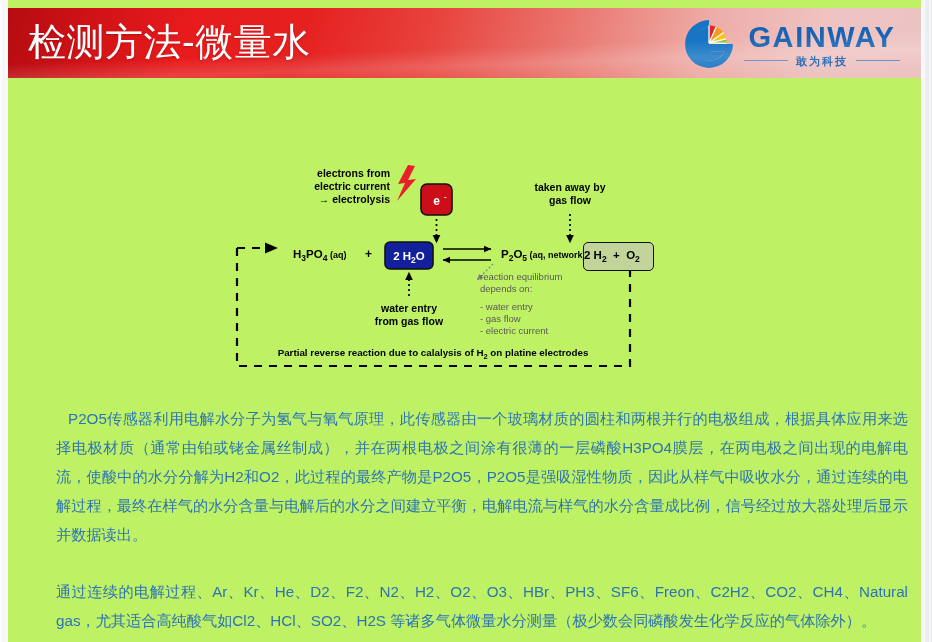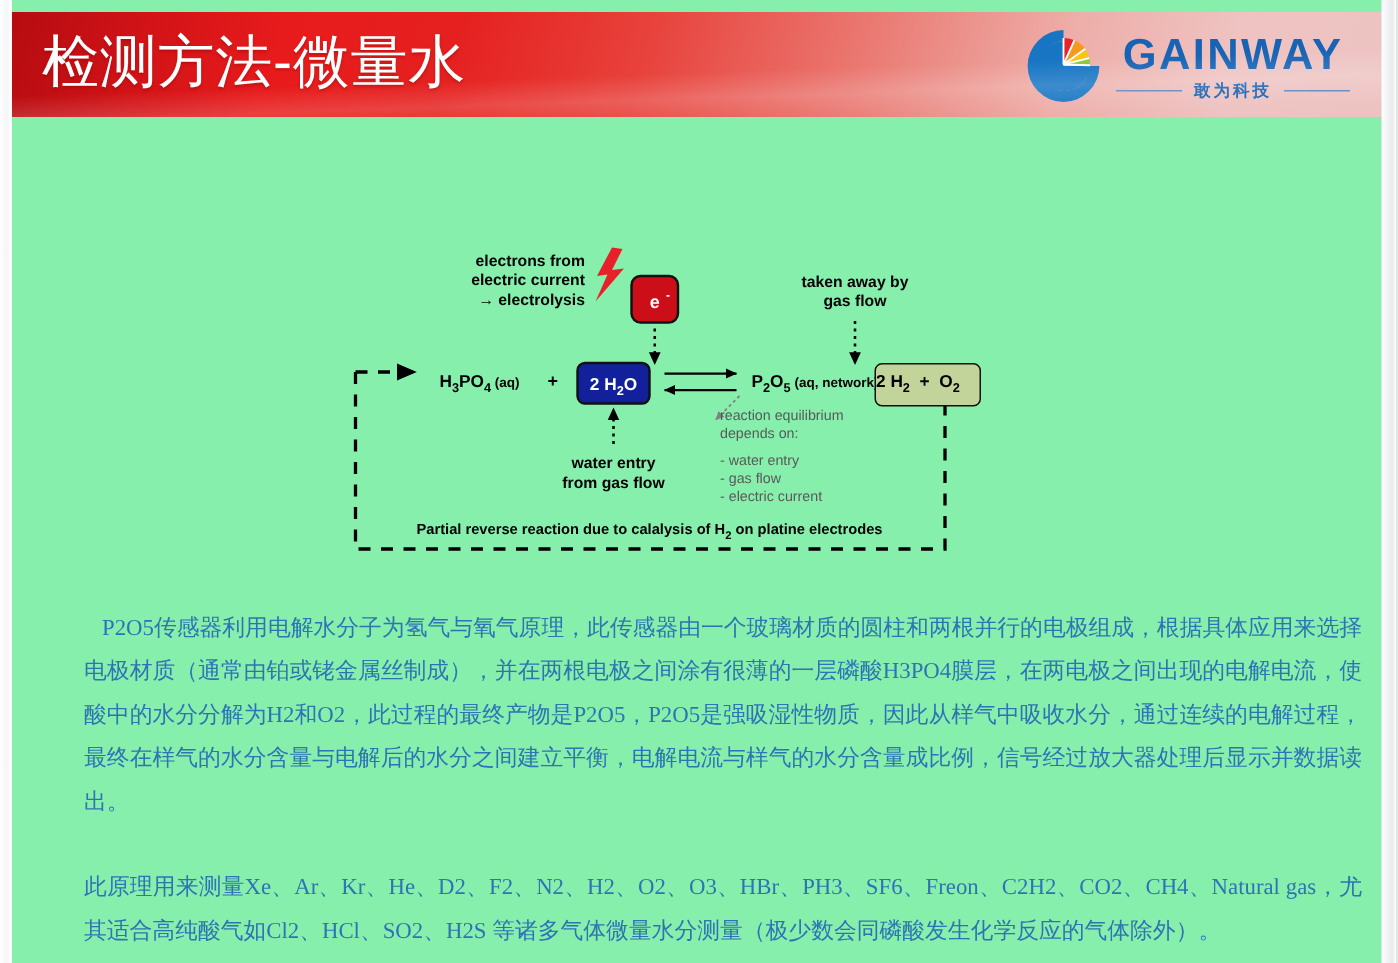--- a/index.html
+++ b/index.html
@@ -15,21 +15,21 @@
     font-family: "Liberation Sans", "DejaVu Sans", sans-serif;
     position: relative;
   }
 
   
   .slide {
     position: absolute;
     left: 0; top: 0;
     width: 932px;
     height: 642px;
-    background: #86efac;
+    background: #bef264;
     box-sizing: border-box;
   }
   .edge-shadow-right {
     position: absolute;
     top: 0; right: 0;
     width: 11px; height: 642px;
     background: linear-gradient(to right, #ffffff 0%, #f2f3f5 40%, #e9eaed 72%, #ffffff 100%);
     border-right: 1px solid #e3e4e7;
     box-sizing: border-box;
   }
@@ -129,21 +129,21 @@
 
   
   .body-copy {
     position: absolute;
     left: 56px;
     top: 404px;
     width: 852px;
     color: #2e74b5;
     font-size: 15.2px;
     line-height: 29px;
-    font-family: Liberation Serif, serif;
+    font-family: Liberation Sans, sans-serif;
     text-align: justify;
   }
   .para { margin: 0; }
   .para.first { text-indent: 12px; }
   .para-gap { height: 28px; }
 </style>
 </head>
 <body>
 
 <div class="slide">
@@ -264,17 +264,17 @@
                 background:#c3d49a; border:1.6px solid #111; border-radius:5px;
                 display:flex; align-items:center; justify-content:flex-start; gap:5px;
                 font-family:'Liberation Sans',sans-serif; font-size:11.5px; font-weight:bold; color:#000;">
       <span>2 H<sub style="font-size:8.5px">2</sub>&nbsp; +&nbsp; O<sub style="font-size:8.5px">2</sub></span>
     </div>
   </div>
 
   <div class="body-copy">
     <p class="para first">P2O5传感器利用电解水分子为氢气与氧气原理，此传感器由一个玻璃材质的圆柱和两根并行的电极组成，根据具体应用来选择电极材质（通常由铂或铑金属丝制成），并在两根电极之间涂有很薄的一层磷酸H3PO4膜层，在两电极之间出现的电解电流，使酸中的水分分解为H2和O2，此过程的最终产物是P2O5，P2O5是强吸湿性物质，因此从样气中吸收水分，通过连续的电解过程，最终在样气的水分含量与电解后的水分之间建立平衡，电解电流与样气的水分含量成比例，信号经过放大器处理后显示并数据读出。</p>
     <div class="para-gap"></div>
-    <p class="para">此原理用来测量Xe、Ar、Kr、He、D2、F2、N2、H2、O2、O3、HBr、PH3、SF6、Freon、C2H2、CO2、CH4、Natural gas，尤其适合高纯酸气如Cl2、HCl、SO2、H2S 等诸多气体微量水分测量（极少数会同磷酸发生化学反应的气体除外）。</p>
+    <p class="para">通过连续的电解过程、Ar、Kr、He、D2、F2、N2、H2、O2、O3、HBr、PH3、SF6、Freon、C2H2、CO2、CH4、Natural gas，尤其适合高纯酸气如Cl2、HCl、SO2、H2S 等诸多气体微量水分测量（极少数会同磷酸发生化学反应的气体除外）。</p>
   </div>
 
   <div class="edge-shadow-right"></div>
 </div>
 
 </body></html>

